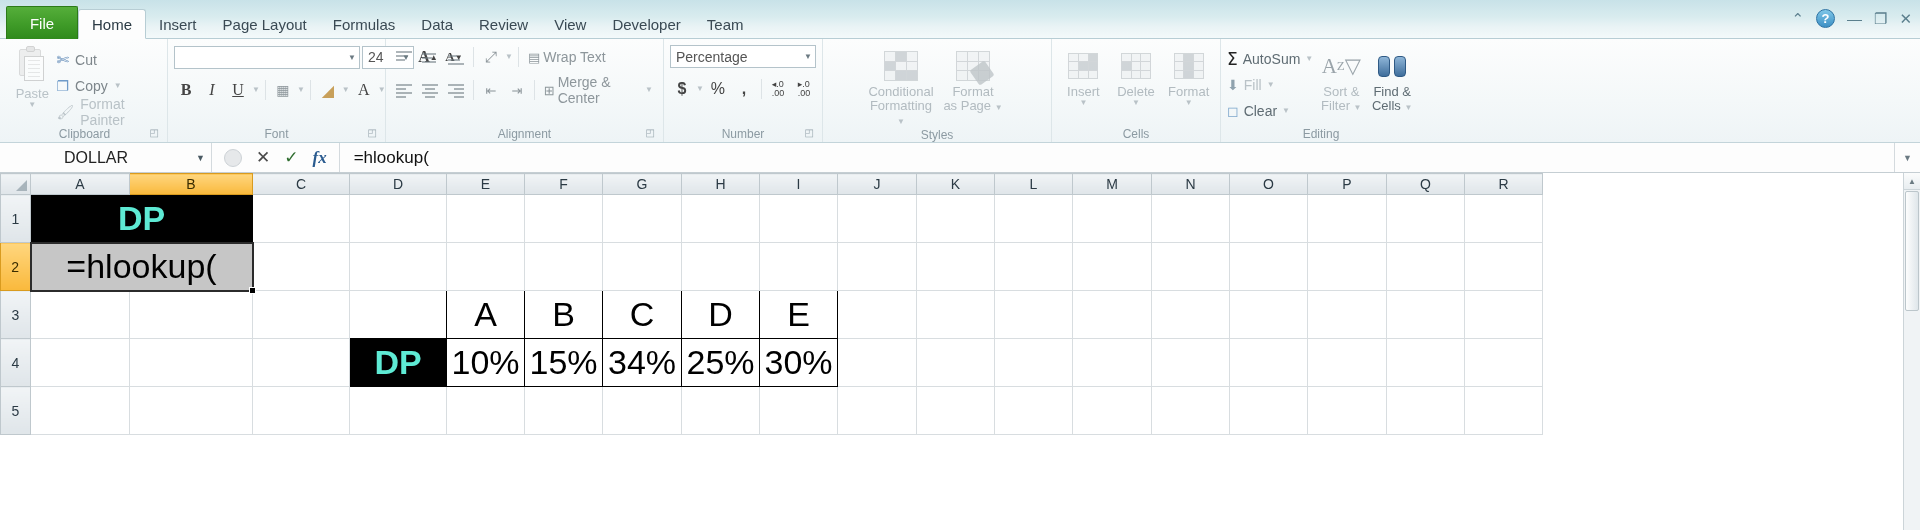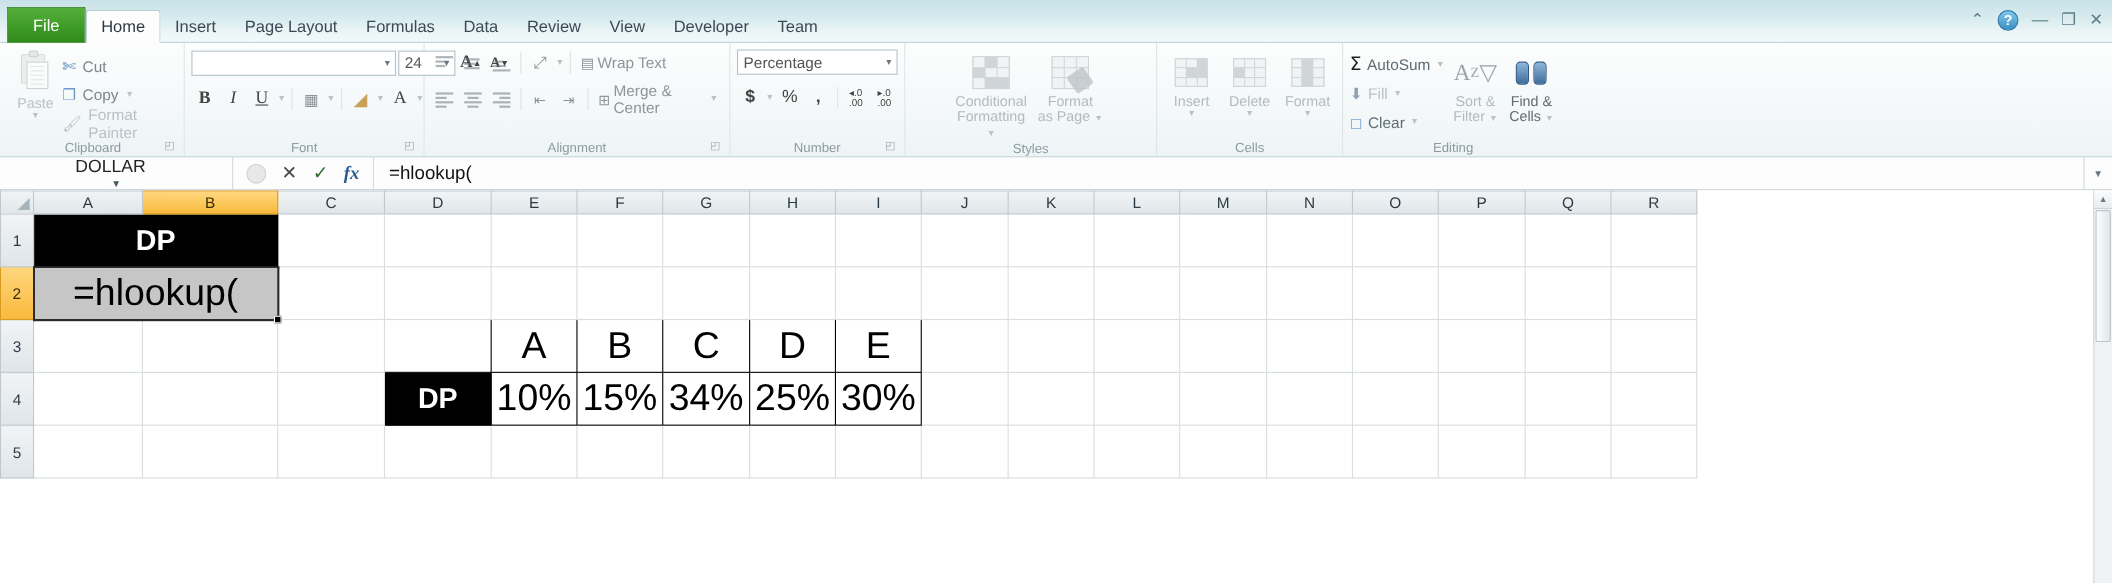--- a/index.html
+++ b/index.html
@@ -171,21 +171,21 @@
   .binoc i.l{left:1px;border:1px solid #2f5a85;}
   .binoc i.r{right:1px;border:1px solid #2f5a85;}
 
   
   .fbar {
     height: 30px; display: flex; align-items: stretch;
     background: #fdfdfd; border-bottom: 1px solid #c5ced3;
   }
   .namebox {
     width: 212px; display: flex; align-items: center; justify-content: space-between;
-    padding: 0 6px; border-right: 1px solid #d4dade; font-size: 16px; color: #222; flex-direction: column;
+    padding: 0 6px; border-right: 1px solid #d4dade; font-size: 16px; color: #222;
   }
   .namebox .nv { flex:1; text-align:center; padding-right:10px; }
   .fbtns { display:flex; align-items:center; gap:14px; padding: 0 12px;
     border-right:1px solid #d4dade; }
   .fb-ico { font-size:17px; color:#555; line-height:1; }
   .fb-ico.x { color:#4a4a4a; }
   .fb-ico.check { color:#2f6d2f; }
   .fb-ico.fx { font-style: italic; font-family:"Liberation Serif", serif; color:#2a5b8f; font-weight:bold;}
   .fb-pill { width:18px;height:18px;border-radius:50%;background:#e6e8ea;border:1px solid #cdd2d6; }
   .finput { flex:1; display:flex; align-items:center; padding-left:14px;
@@ -210,21 +210,21 @@
   .corner { width: 30px; background: linear-gradient(to bottom,#f1f4f6,#dfe5e9); position: relative; }
   .corner:after{
     content:""; position:absolute; right:3px; bottom:3px;
     border-left: 11px solid transparent; border-bottom: 11px solid #a8b4bb;
   }
   th.rowh {
     width:30px; background: linear-gradient(to bottom,#f1f4f6,#dfe5e9);
     border:1px solid #bfc8cd; font-weight:normal; font-size:14px; color:#2b3a44;
   }
   .grid td { height: 48px; background:#fff; }
-  .cell-black { background:#000 !important; color:#ffffff; font-size:26px; font-weight:bold;
+  .cell-black { background:#000 !important; color:#5eead4; font-size:34px; font-weight:bold;
     text-align:center; border-color:#000 !important; }
   .cell-sel {
     background:#c6c6c6 !important; border:2px solid #2b2b2b !important;
     font-size:34px; color:#000; text-align:center; position:relative;
   }
   .cell-dat { font-size:34px; color:#000; text-align:center; border:1px solid #000 !important; }
   .cell-hdr { font-size:34px; color:#000; text-align:center; border:1px solid #000 !important; }
   .fillhandle{ position:absolute; right:-4px; bottom:-4px; width:7px;height:7px;
     background:#000; border:1px solid #fff; }
 

